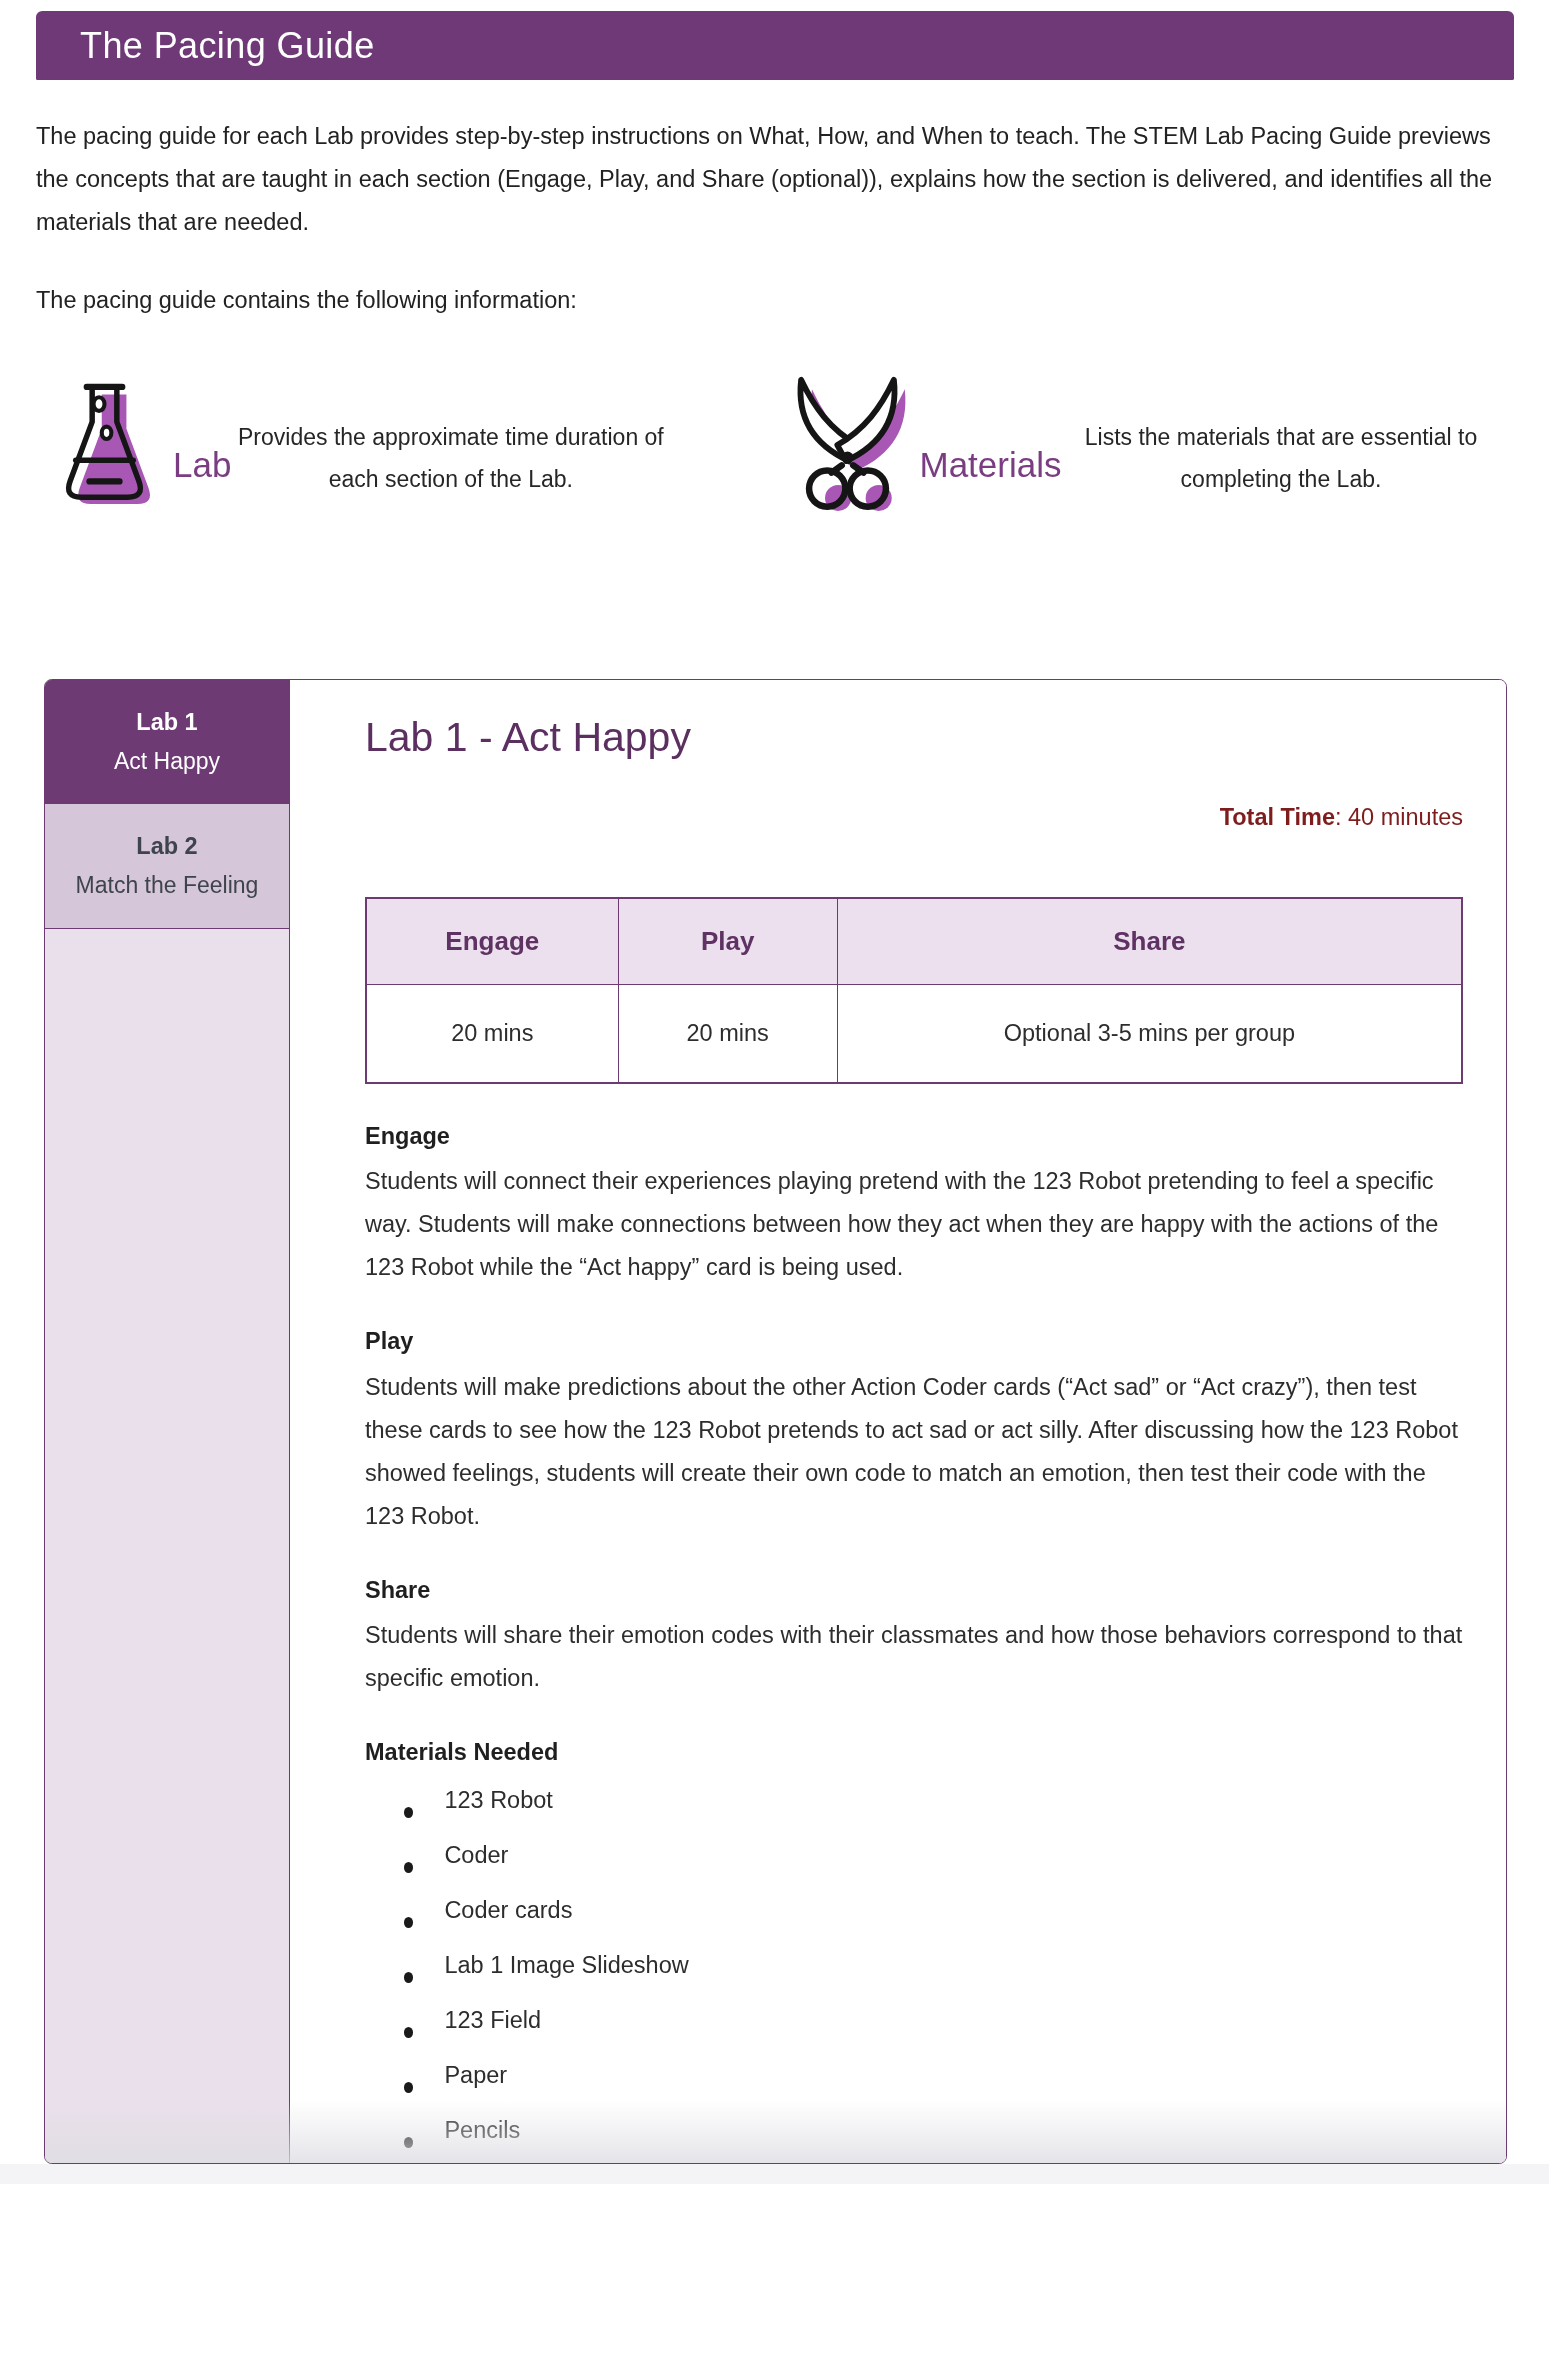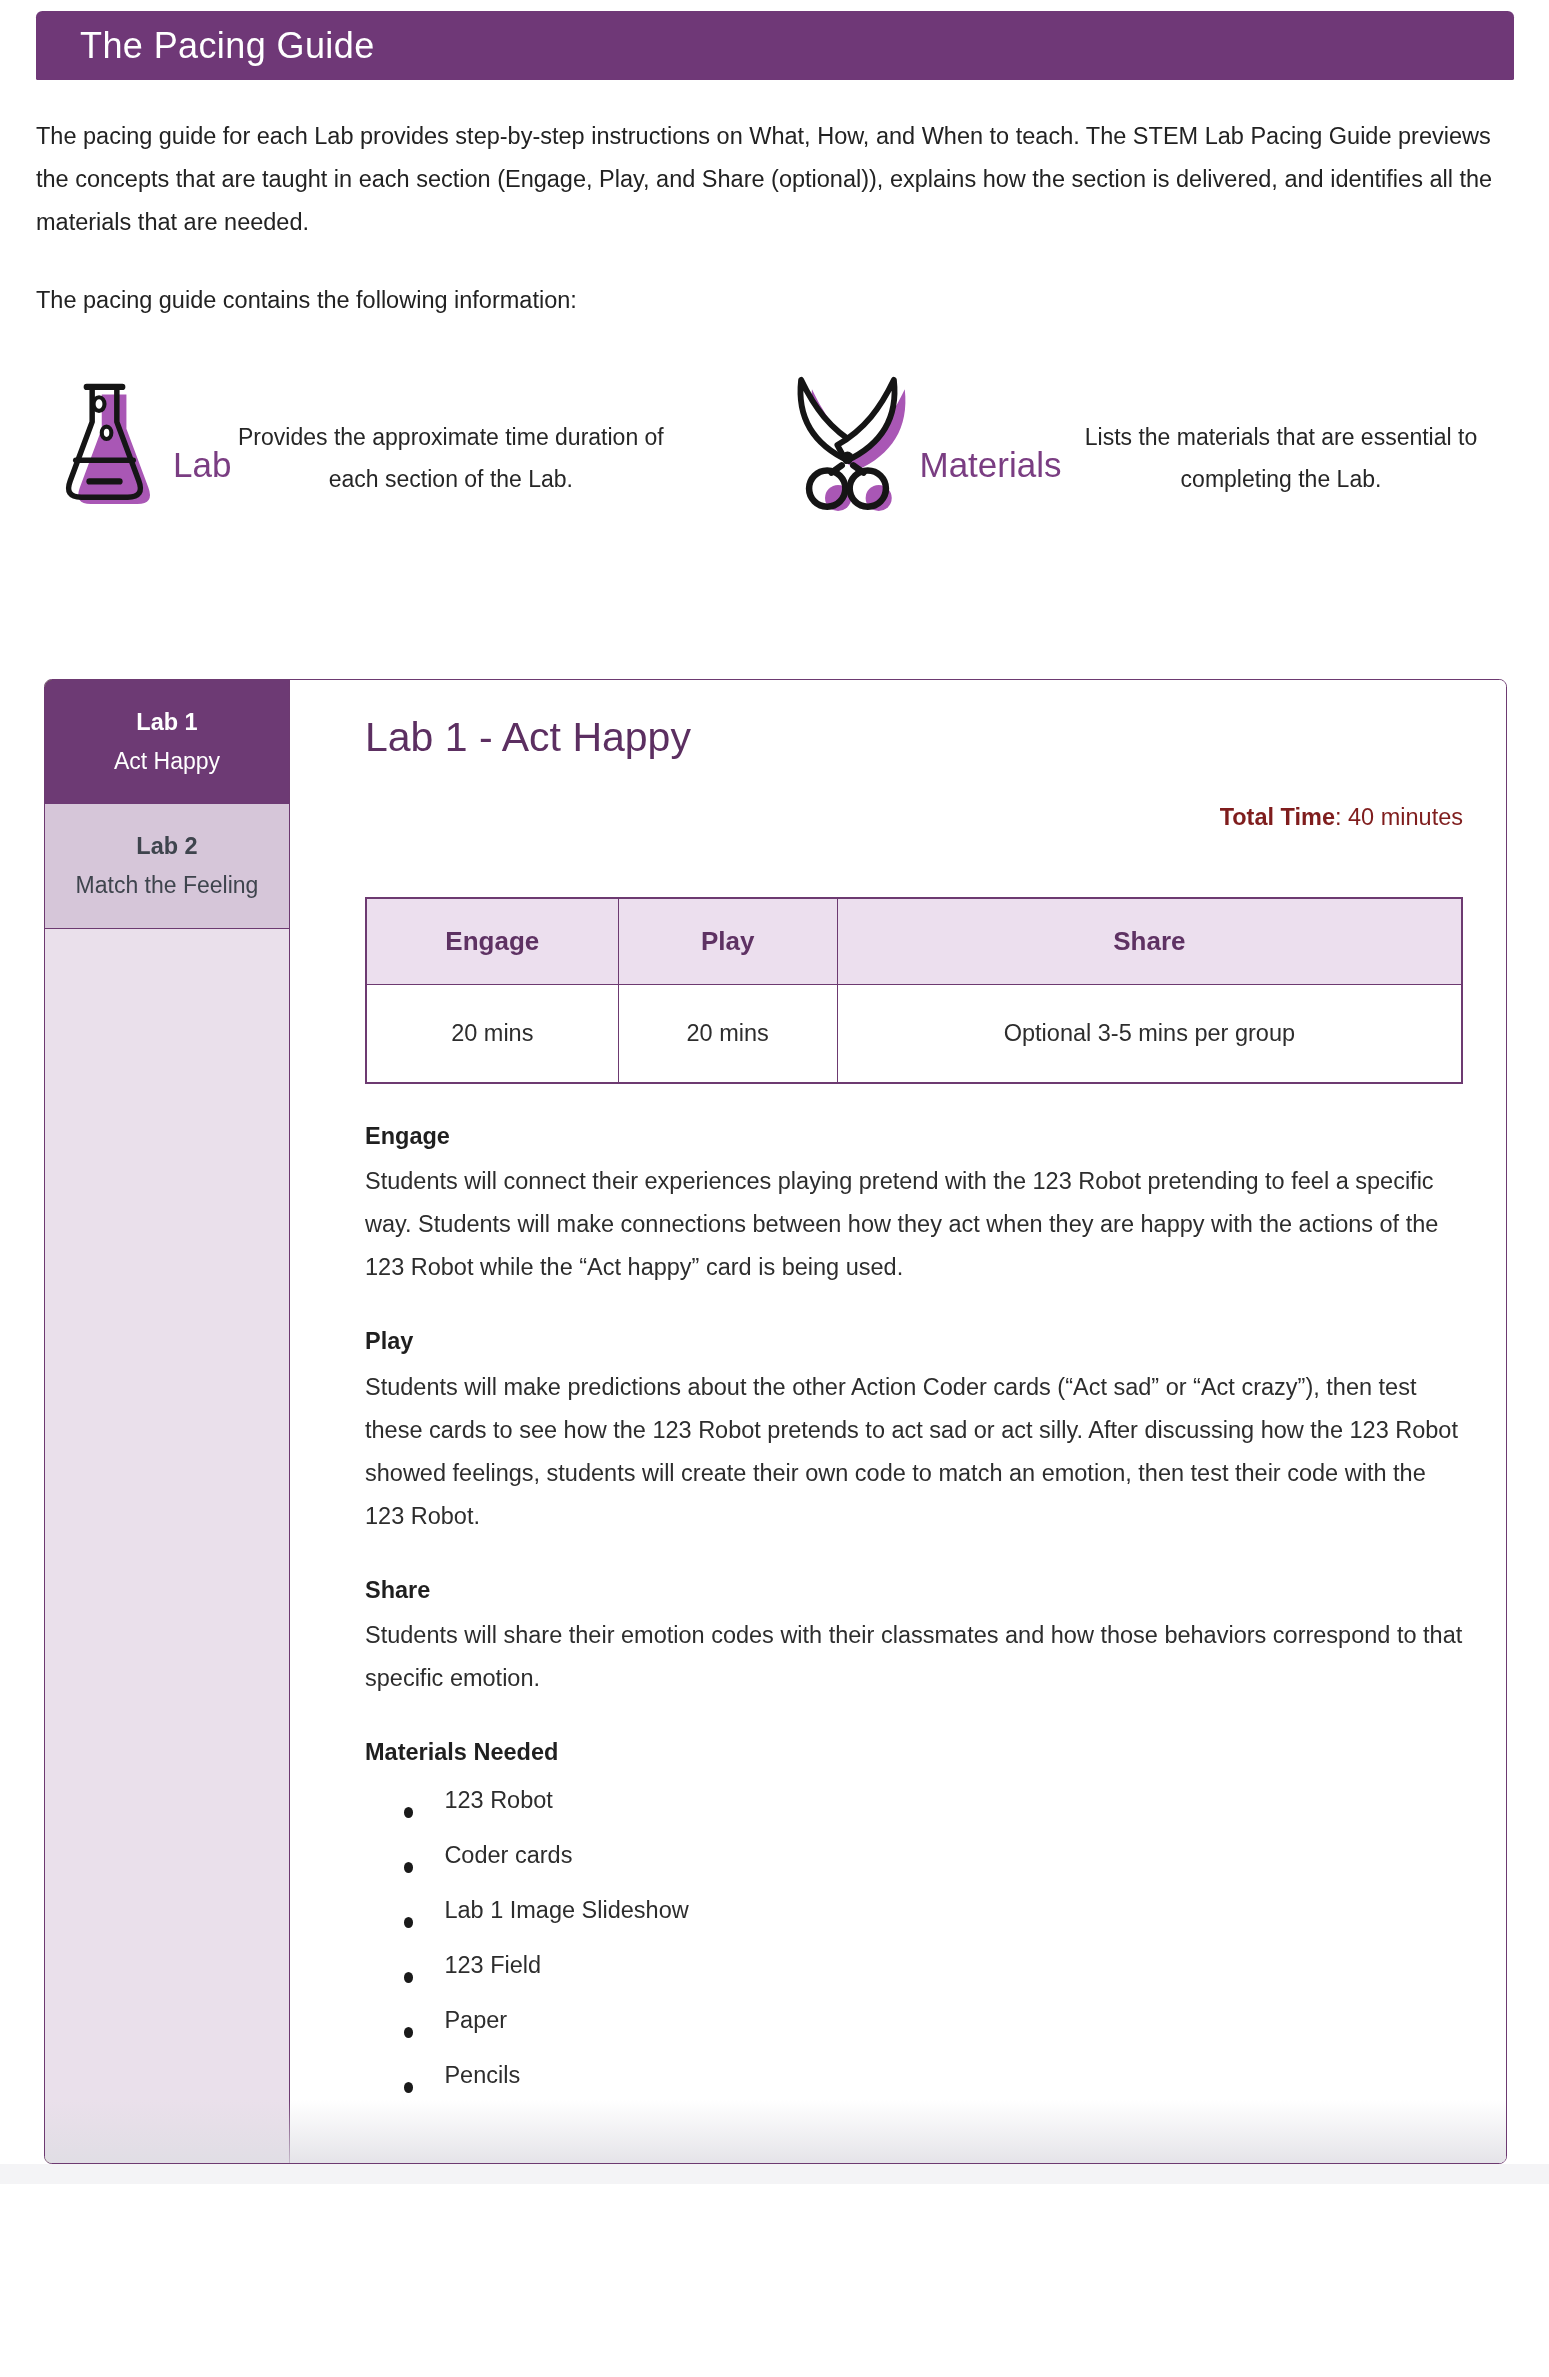--- a/index.html
+++ b/index.html
@@ -184,20 +184,24 @@
       <p class="section-p">Students will share their emotion codes with their classmates and how those behaviors correspond to that specific emotion.</p>
 
       <h3 class="section-h">Materials Needed</h3>
       <ul class="materials-list">
         <li>
             <span class="bullet-dot"></span>
             <span class="mat-label">123 Robot</span>
           </li>
         <li>
             <span class="bullet-dot"></span>
+            <span class="mat-label">Coder</span>
+          </li>
+        <li>
+            <span class="bullet-dot"></span>
             <span class="mat-label">Coder cards</span>
           </li>
         <li>
             <span class="bullet-dot"></span>
             <span class="mat-label">Lab 1 Image Slideshow</span>
           </li>
         <li>
             <span class="bullet-dot"></span>
             <span class="mat-label">123 Field</span>
           </li>

